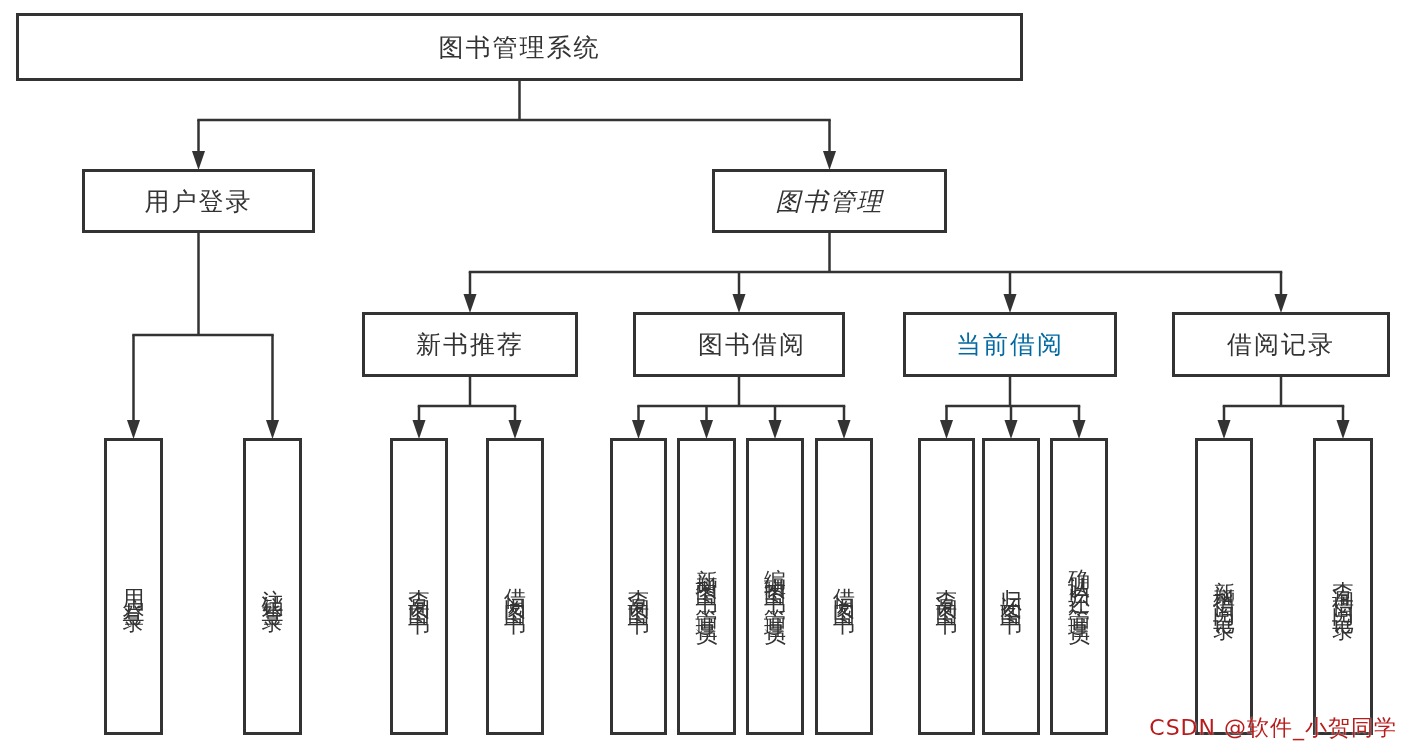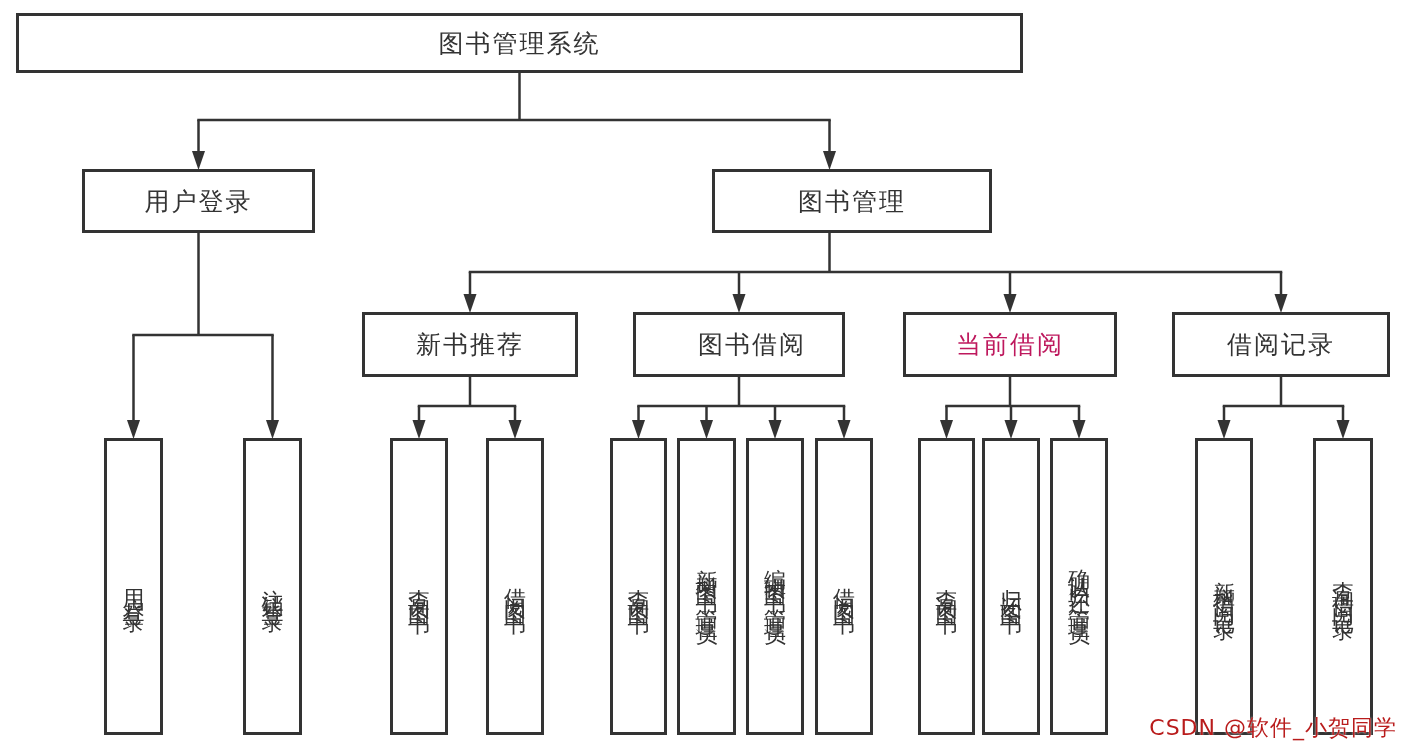--- a/index.html
+++ b/index.html
@@ -102,37 +102,37 @@
       <line x1="1079" y1="406" x2="1079" y2="422" stroke="#333333" stroke-width="2.5"></line>
       <polygon points="1072.5,420 1085.5,420 1079,439" fill="#333333"></polygon>
       <line x1="1281" y1="376" x2="1281" y2="406" stroke="#333333" stroke-width="2.5"></line>
       <line x1="1222.75" y1="406" x2="1344.25" y2="406" stroke="#333333" stroke-width="2.5"></line>
       <line x1="1224" y1="406" x2="1224" y2="422" stroke="#333333" stroke-width="2.5"></line>
       <polygon points="1217.5,420 1230.5,420 1224,439" fill="#333333"></polygon>
       <line x1="1343" y1="406" x2="1343" y2="422" stroke="#333333" stroke-width="2.5"></line>
       <polygon points="1336.5,420 1349.5,420 1343,439" fill="#333333"></polygon>
     </svg>
   <div id="nodes-layer">
-      <div class="node" style="left: 16px; top: 13px; width: 1007px; height: 60px; border-color: rgb(51, 51, 51);">
+      <div class="node" style="left: 16px; top: 13px; width: 1007px; height: 68px; border-color: rgb(51, 51, 51);">
         <span class="lbl" style="color: rgb(51, 51, 51);">图书管理系统</span>
       </div>
       <div class="node" style="left: 82px; top: 169px; width: 233px; height: 64px; border-color: rgb(51, 51, 51);">
         <span class="lbl" style="color: rgb(51, 51, 51);">用户登录</span>
       </div>
-      <div class="node" style="left: 712px; top: 169px; width: 280px; height: 64px; border-color: rgb(51, 51, 51);">
+      <div class="node" style="left: 712px; top: 169px; width: 235px; height: 64px; border-color: rgb(51, 51, 51); font-style: italic;">
         <span class="lbl" style="color: rgb(51, 51, 51);">图书管理</span>
       </div>
       <div class="node" style="left: 362px; top: 312px; width: 216px; height: 65px; border-color: rgb(51, 51, 51); align-items: center;">
         <span class="lbl" style="color: rgb(51, 51, 51);">新书推荐</span>
       </div>
       <div class="node" style="left: 633px; top: 312px; width: 212px; height: 65px; border-color: rgb(51, 51, 51); padding-left: 26px;">
         <span class="lbl" style="color: rgb(51, 51, 51);">图书借阅</span>
       </div>
       <div class="node" style="left: 903px; top: 312px; width: 214px; height: 65px; border-color: rgb(51, 51, 51);">
-        <span class="lbl" style="color: #be185d;">当前借阅</span>
+        <span class="lbl" style="color: #0369a1;">当前借阅</span>
       </div>
       <div class="node" style="left: 1172px; top: 312px; width: 218px; height: 65px; border-color: rgb(51, 51, 51);">
         <span class="lbl" style="color: rgb(51, 51, 51);">借阅记录</span>
       </div>
       <div class="node vertical" style="left: 104px; top: 438px; width: 59px; height: 297px; border-color: rgb(51, 51, 51);">
         <span class="lbl" style="color: rgb(51, 51, 51);">用户登录</span>
       </div>
       <div class="node vertical" style="left: 243px; top: 438px; width: 59px; height: 297px; border-color: rgb(51, 51, 51);">
         <span class="lbl" style="color: rgb(51, 51, 51);">注销登录</span>
       </div>

